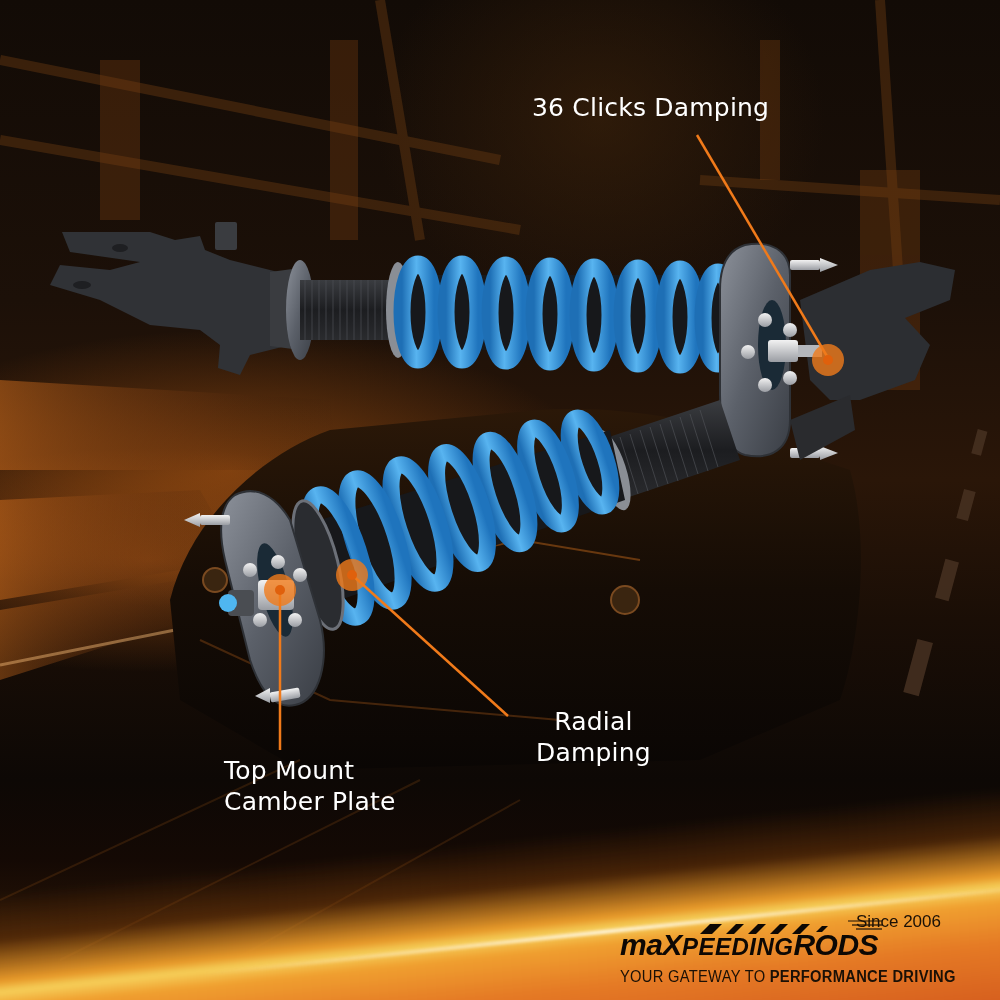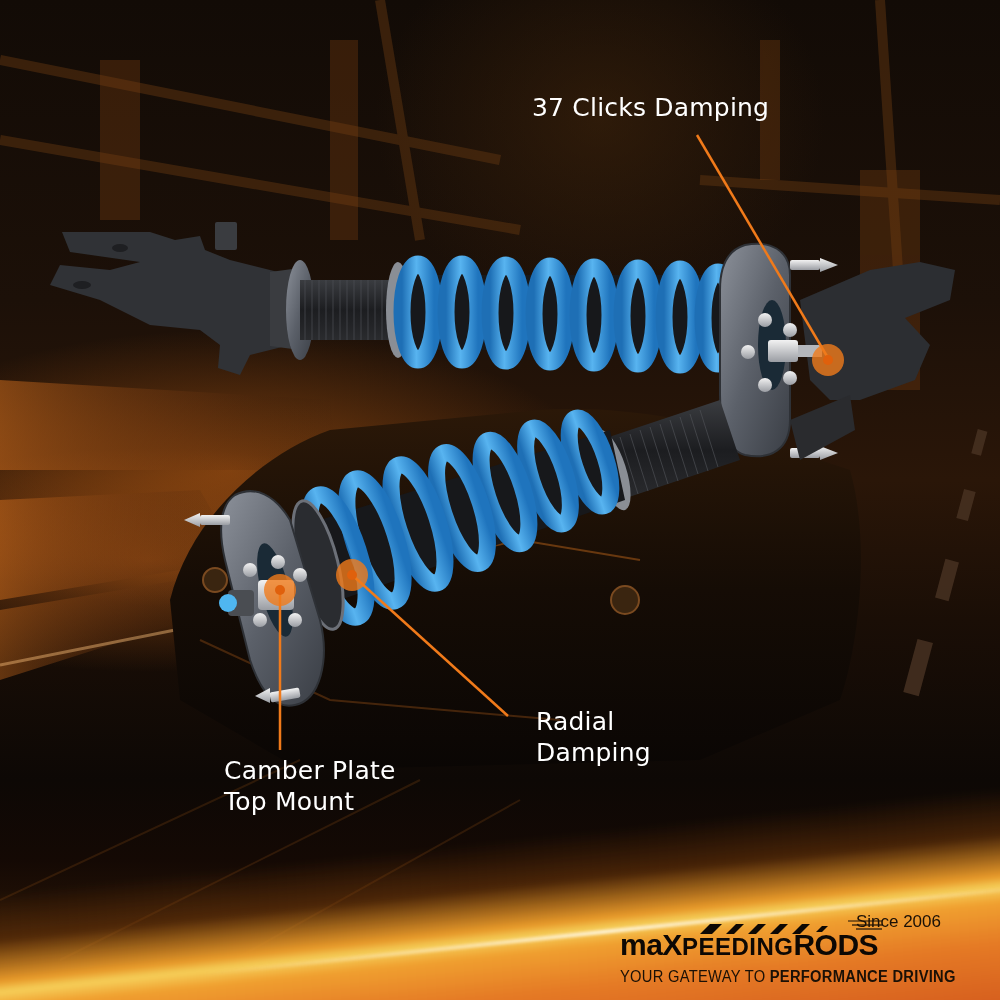--- a/index.html
+++ b/index.html
@@ -18,21 +18,21 @@
     filter: blur(2px);
   }
   .bottom-shine { position:absolute; left:200px; width:900px; top:925px; height:4px;
     background: linear-gradient(90deg, rgba(255,240,200,0), rgba(255,245,220,0.95) 45%, rgba(255,240,200,0) 100%);
     transform: rotate(-6deg); filter: blur(1.5px); }
   .label { position:absolute; color:#ffffff; font-family:"DejaVu Sans", sans-serif; font-size:25px; line-height:31px; font-weight:500; letter-spacing:0.2px; white-space:nowrap; }
   .label span { display:block; }
   .art { position:absolute; inset:0; }
   .logo { position:absolute; left:620px; top:912px; width:330px; height:72px; }
   .logo-since { position:absolute; right:9px; top:0; font-family:"Liberation Sans", sans-serif; font-size:17px; color:#1a1006; }
-  .logo-main { position:absolute; left:0; top:16px; font-family:"Liberation Sans", sans-serif; font-weight:900; font-size:30px; color:#0d0804; letter-spacing:-0.5px; white-space:nowrap; }
+  .logo-main { position:absolute; left:0; top:16px; font-family:"Liberation Sans", sans-serif; font-weight:900; font-style:italic; font-size:30px; color:#0d0804; letter-spacing:-0.5px; white-space:nowrap; }
   .logo-main .small { font-size:24px; letter-spacing:0.5px; }
   .logo-tag { position:absolute; left:0; top:56px; font-family:"Liberation Sans", sans-serif; font-size:16px; color:#1a1006; white-space:nowrap; letter-spacing:0.3px; transform:scaleX(0.92); transform-origin:0 0; }
   .logo-tag b { font-weight:900; }
   .flag { position:absolute; left:80px; top:10px; }
   .speedlines { position:absolute; left:228px; top:6px; }
 </style>
 </head>
 <body>
 
 <div class="stage">
@@ -246,29 +246,29 @@
       <circle cx="352" cy="575" r="16" fill="#f07a1a" opacity="0.8"></circle>
       <circle cx="352" cy="575" r="5" fill="#e0600c"></circle>
     </g>
     <g>
       <circle cx="280" cy="590" r="16" fill="#f07a1a" opacity="0.8"></circle>
       <circle cx="280" cy="590" r="5" fill="#e0600c"></circle>
     </g>
   </svg>
 
   <div class="label" style="left:532px; top:92px;">
-    <span>37 Clicks Damping</span>
-  </div>
-  <div class="label" style="left:536px; top:706px;">
+    <span>36 Clicks Damping</span>
+  </div>
+  <div class="label" style="left:536px; top:706px;text-align:center;">
     <span>Radial</span>
     <span>Damping</span>
   </div>
   <div class="label" style="left:224px; top:755px;">
+    <span>Top Mount</span>
     <span>Camber Plate</span>
-    <span>Top Mount</span>
   </div>
 
   <div class="logo">
     <svg class="flag" width="140" height="14" viewBox="0 0 140 14">
       <g fill="#0d0804">
         <polygon points="0,12 10,2 22,2 12,12"></polygon>
         <polygon points="26,12 36,2 44,2 34,12"></polygon>
         <polygon points="48,12 58,2 66,2 56,12"></polygon>
         <polygon points="70,12 80,2 88,2 78,12"></polygon>
         <polygon points="92,12 102,2 110,2 100,12"></polygon>

